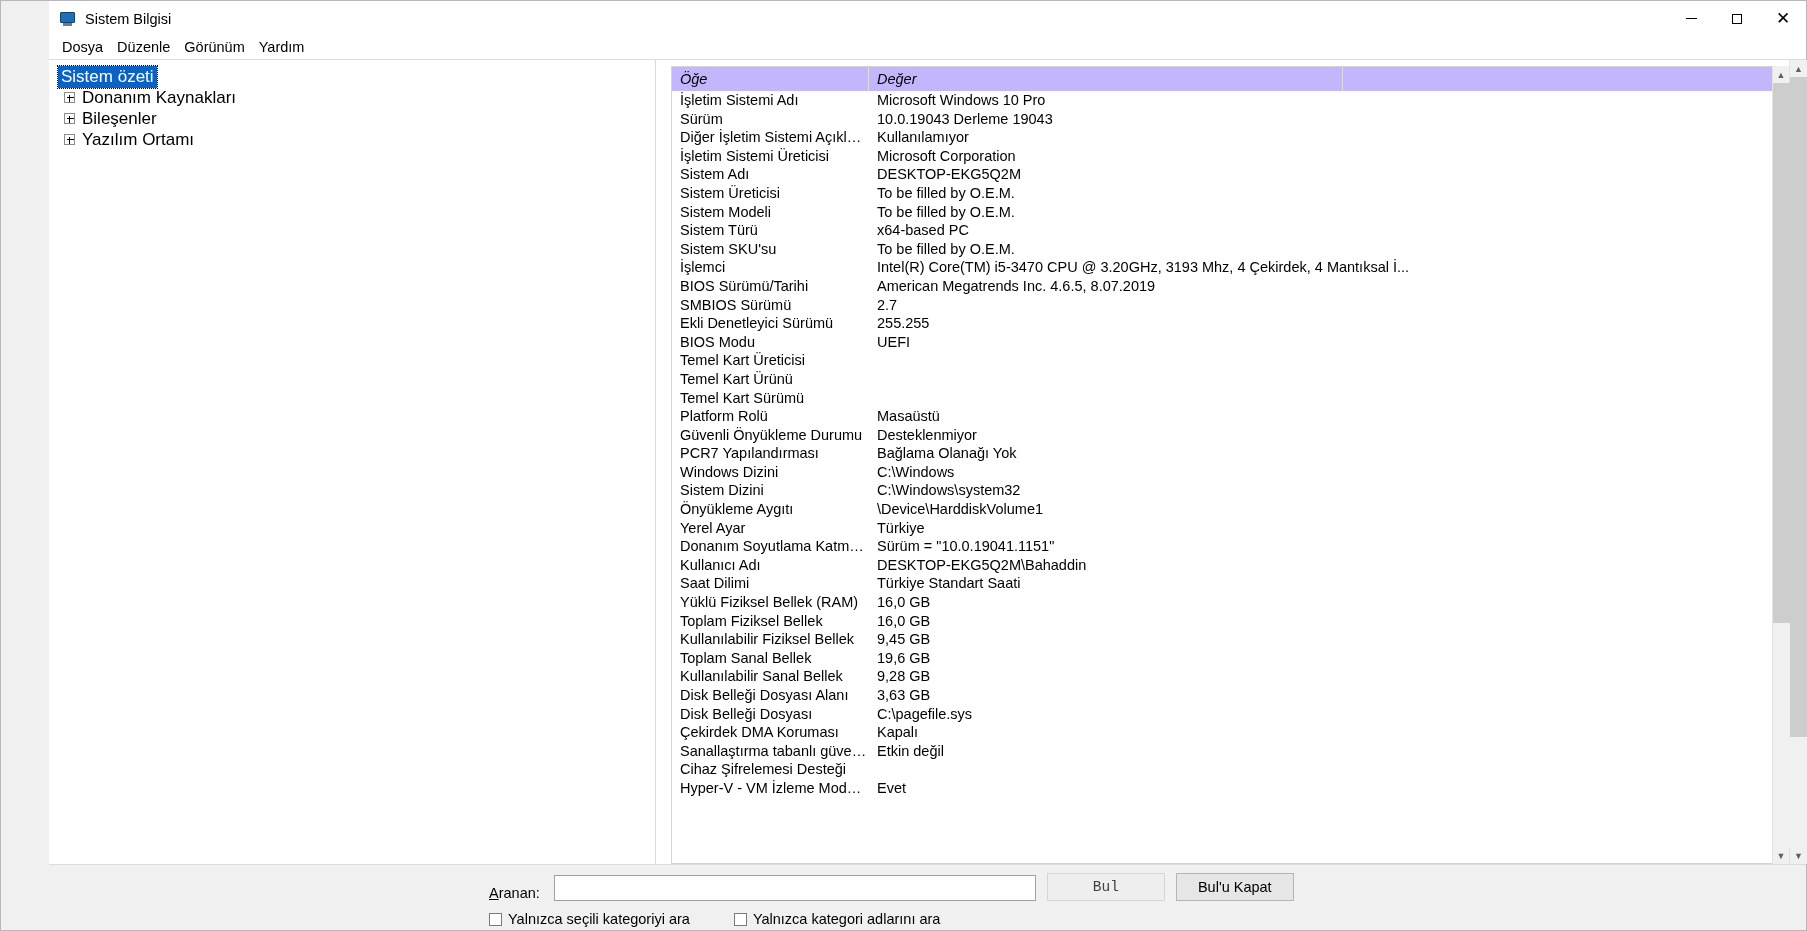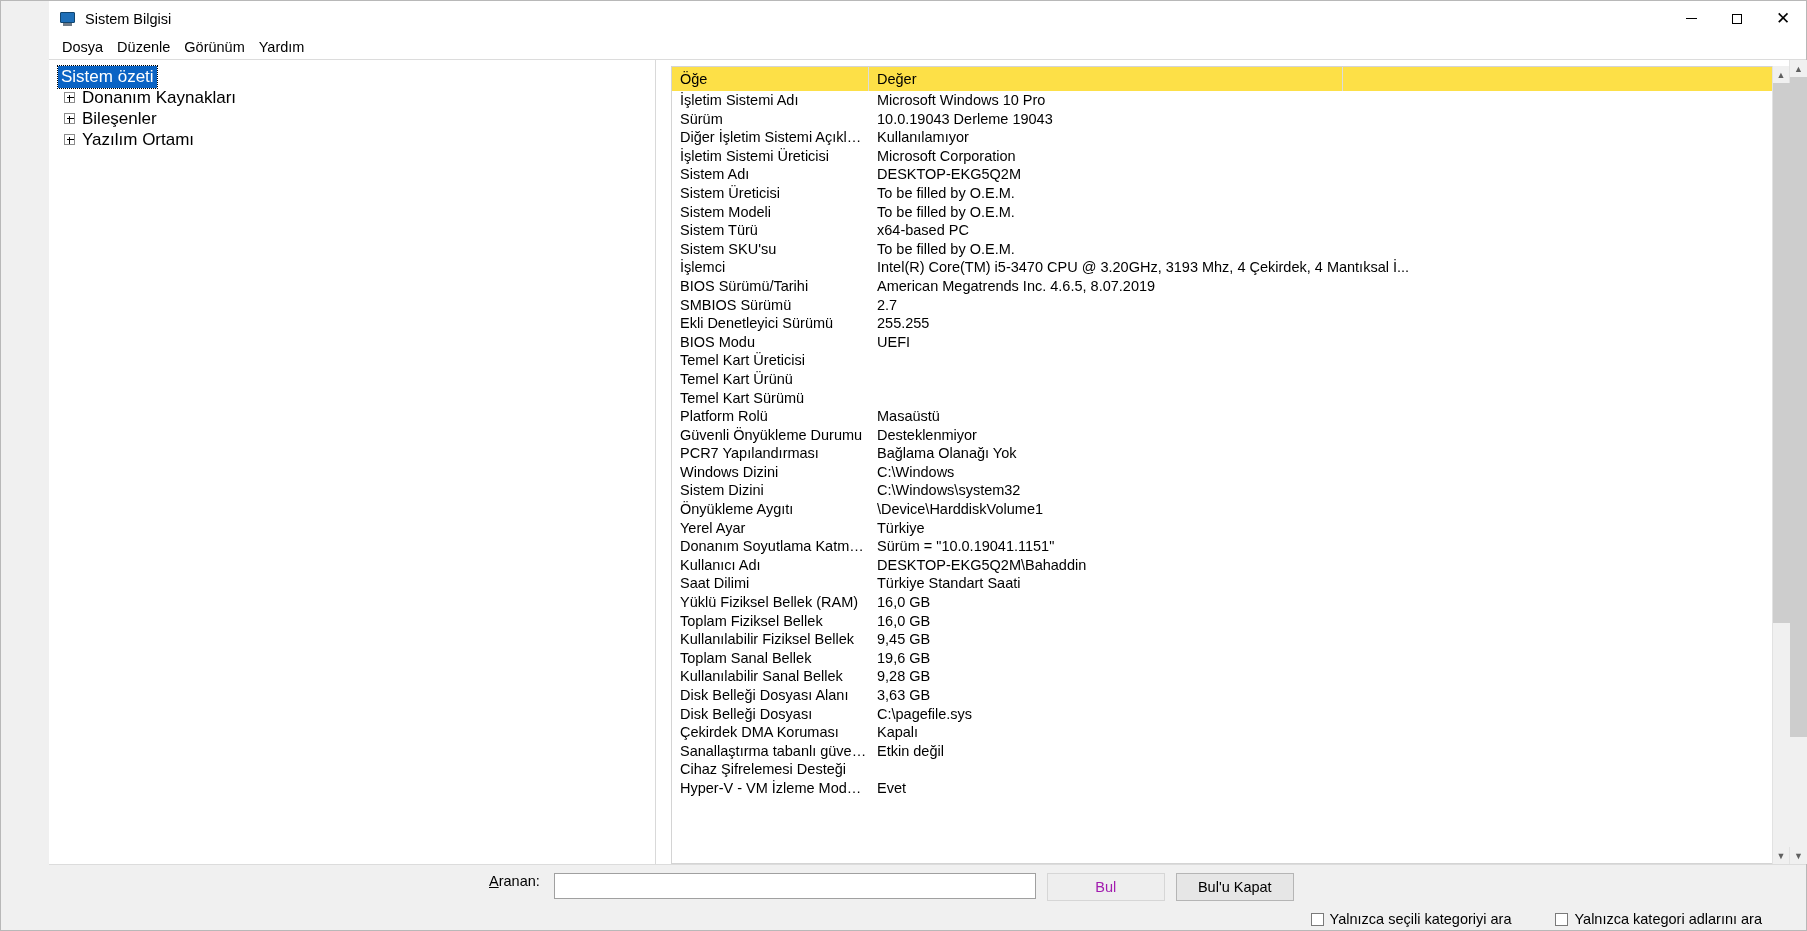--- a/index.html
+++ b/index.html
@@ -163,21 +163,22 @@
     background: #f5f5f5;
     border-bottom: 1px solid #d8d8d8;
     font-size: 14.5px;
   }
   .hcell {
     display: flex; align-items: center;
     padding-left: 8px;
     border-right: 1px solid #dcdcdc;
     height: 24px;
     white-space: nowrap;
-    background: #fde047;
+    background: #c4b5fd;
+    font-style: italic;
   }
   .hcell.c1 { width: 197px; flex: 0 0 197px; }
   .hcell.c2 { width: 474px; flex: 0 0 474px; }
   .hcell.c3 { flex: 1 1 auto; border-right: none; }
   .rows {
     flex: 1 1 auto;
     overflow: hidden;
   }
   .row {
     display: flex;
@@ -225,21 +226,21 @@
   
   .findbar {
     flex: 0 0 66px;
     height: 66px;
     background: #f0f0f0;
     border-top: 1px solid #dcdcdc;
     display: flex; flex-direction: column;
     padding-top: 8px;
   }
   .find-row1 {
-    display: flex; align-items: flex-start;
+    display: flex; align-items: flex-end;
     height: 28px;
     padding-left: 440px;
   }
   .find-label {
     font-size: 14.5px;
     margin-right: 14px;
     white-space: nowrap;
   }
   .find-label u { text-decoration: underline; }
   .find-input {
@@ -254,28 +255,27 @@
   .btn {
     height: 28px;
     min-width: 118px;
     border: 1px solid #c2c2c2;
     background: #e6e6e6;
     font-family: "Liberation Sans", sans-serif;
     font-size: 14.5px;
     margin-left: 11px;
     color: #000;
   }
-  .btn.disabled { color: #a21caf; background: #eeeeee; border-color: #d6d6d6; }
+  .btn.disabled { color: #404040; background: #eeeeee; border-color: #d6d6d6; font-family: Liberation Mono, monospace; }
   .btn.primary { background: #e6e6e6; border: 1px solid #b5b5b5; }
   .find-row2 {
     display: flex; align-items: center;
     height: 26px;
     padding-left: 440px;
     margin-top: 7px;
-    justify-content: flex-end;
   }
   .chk-wrap {
     display: flex; align-items: center;
     margin-right: 44px;
     font-size: 14.5px;
     white-space: nowrap;
   }
   .chk {
     width: 13px; height: 13px;
     border: 1px solid #7a7a7a;

